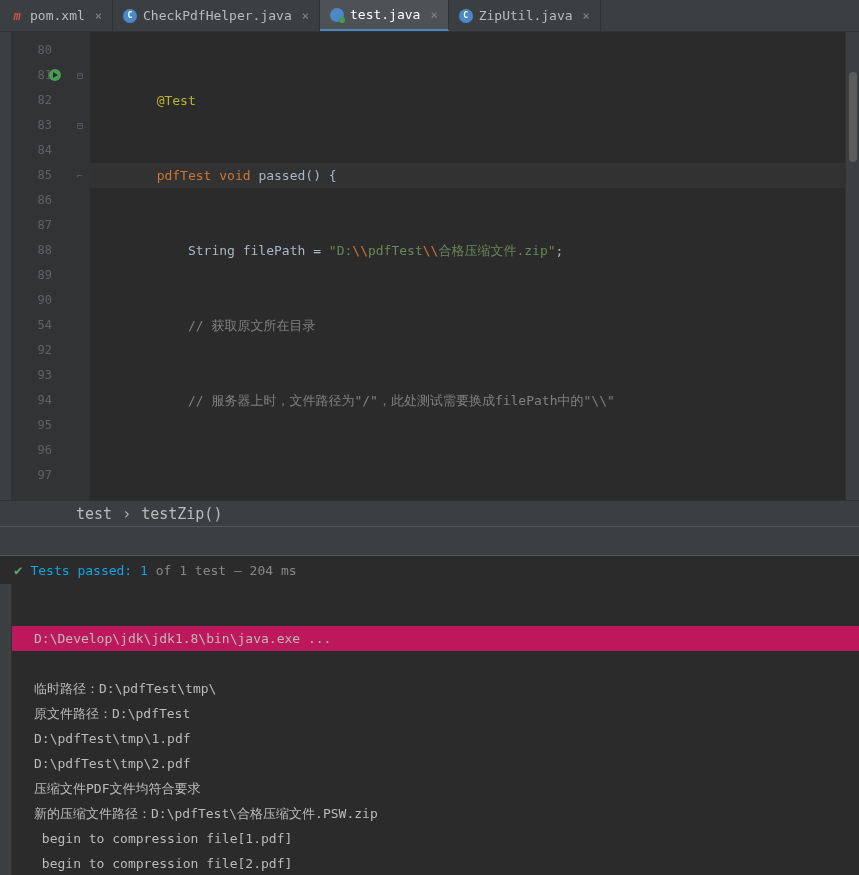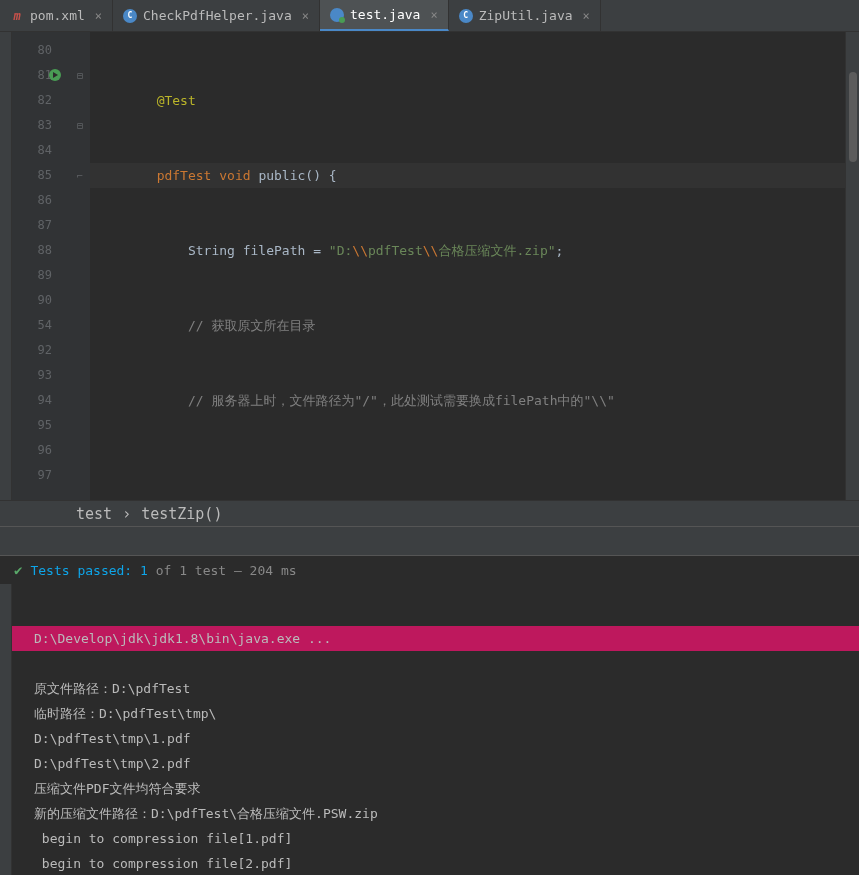--- a/index.html
+++ b/index.html
@@ -260,21 +260,21 @@
     <div class="fold-line"></div>
     <div class="fold-line"></div>
     <div class="fold-line"></div>
     <div class="fold-line"></div>
     <div class="fold-line"></div>
     <div class="fold-line"></div>
     <div class="fold-line"></div>
   </div>
   <div class="code-area">
     <div class="code-line">        <span class="ann">@Test</span></div>
-    <div class="code-line current">        <span class="kw">pdfTest</span> <span class="kw">void</span> <span>public</span>() <span>{</span></div>
+    <div class="code-line current">        <span class="kw">pdfTest</span> <span class="kw">void</span> <span>passed</span>() <span>{</span></div>
     <div class="code-line">            <span>String</span> <span>filePath</span><span> = </span><span class="str">"D:</span><span class="esc">\\</span><span class="str">pdfTest</span><span class="esc">\\</span><span class="str">合格压缩文件.zip</span><span class="str">"</span><span>;</span></div>
     <div class="code-line">            <span class="comment">// 获取原文所在目录</span></div>
     <div class="code-line">            <span class="comment">// 服务器上时，文件路径为"/"，此处测试需要换成filePath中的"\\"</span></div>
     
     
     
     
     
     
     
@@ -302,22 +302,22 @@
   <span>
     <span class="test-passed">Tests passed: 1</span><span> of 1 test – 204 ms</span>
   </span>
 </div>
 
 <div class="console-wrap">
   <div class="left-console-strip"></div>
   <div class="console" style="flex:1">
     <div class="console-line first">D:\Develop\jdk\jdk1.8\bin\java.exe ...</div>
     <div class="console-blank"></div>
+    <div class="console-line">临时路径：D:\pdfTest\tmp\</div>
     <div class="console-line">原文件路径：D:\pdfTest</div>
-    <div class="console-line">临时路径：D:\pdfTest\tmp\</div>
     <div class="console-line">D:\pdfTest\tmp\1.pdf</div>
     <div class="console-line">D:\pdfTest\tmp\2.pdf</div>
     <div class="console-line">压缩文件PDF文件均符合要求</div>
     <div class="console-line">新的压缩文件路径：D:\pdfTest\合格压缩文件.PSW.zip</div>
     <div class="console-line"> begin to compression file[1.pdf]</div>
     <div class="console-line"> begin to compression file[2.pdf]</div>
   </div>
 </div>
 
 </body></html>

